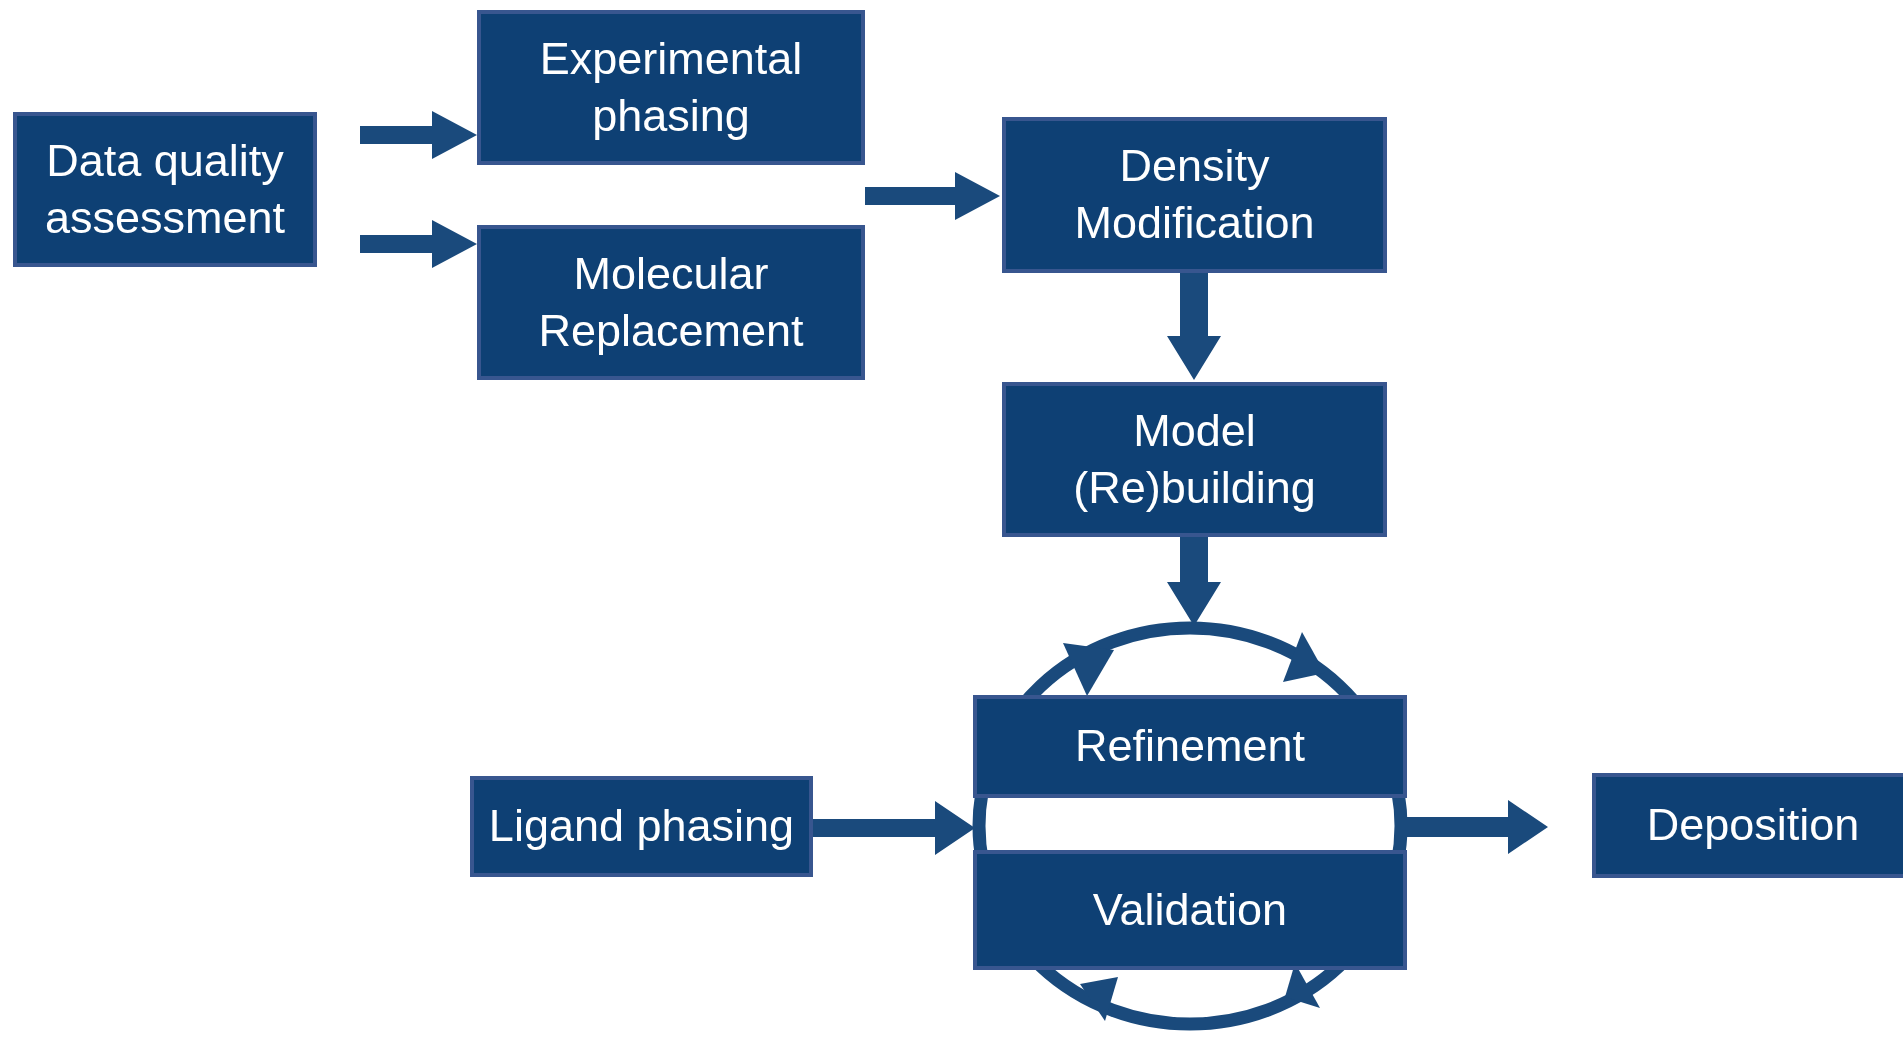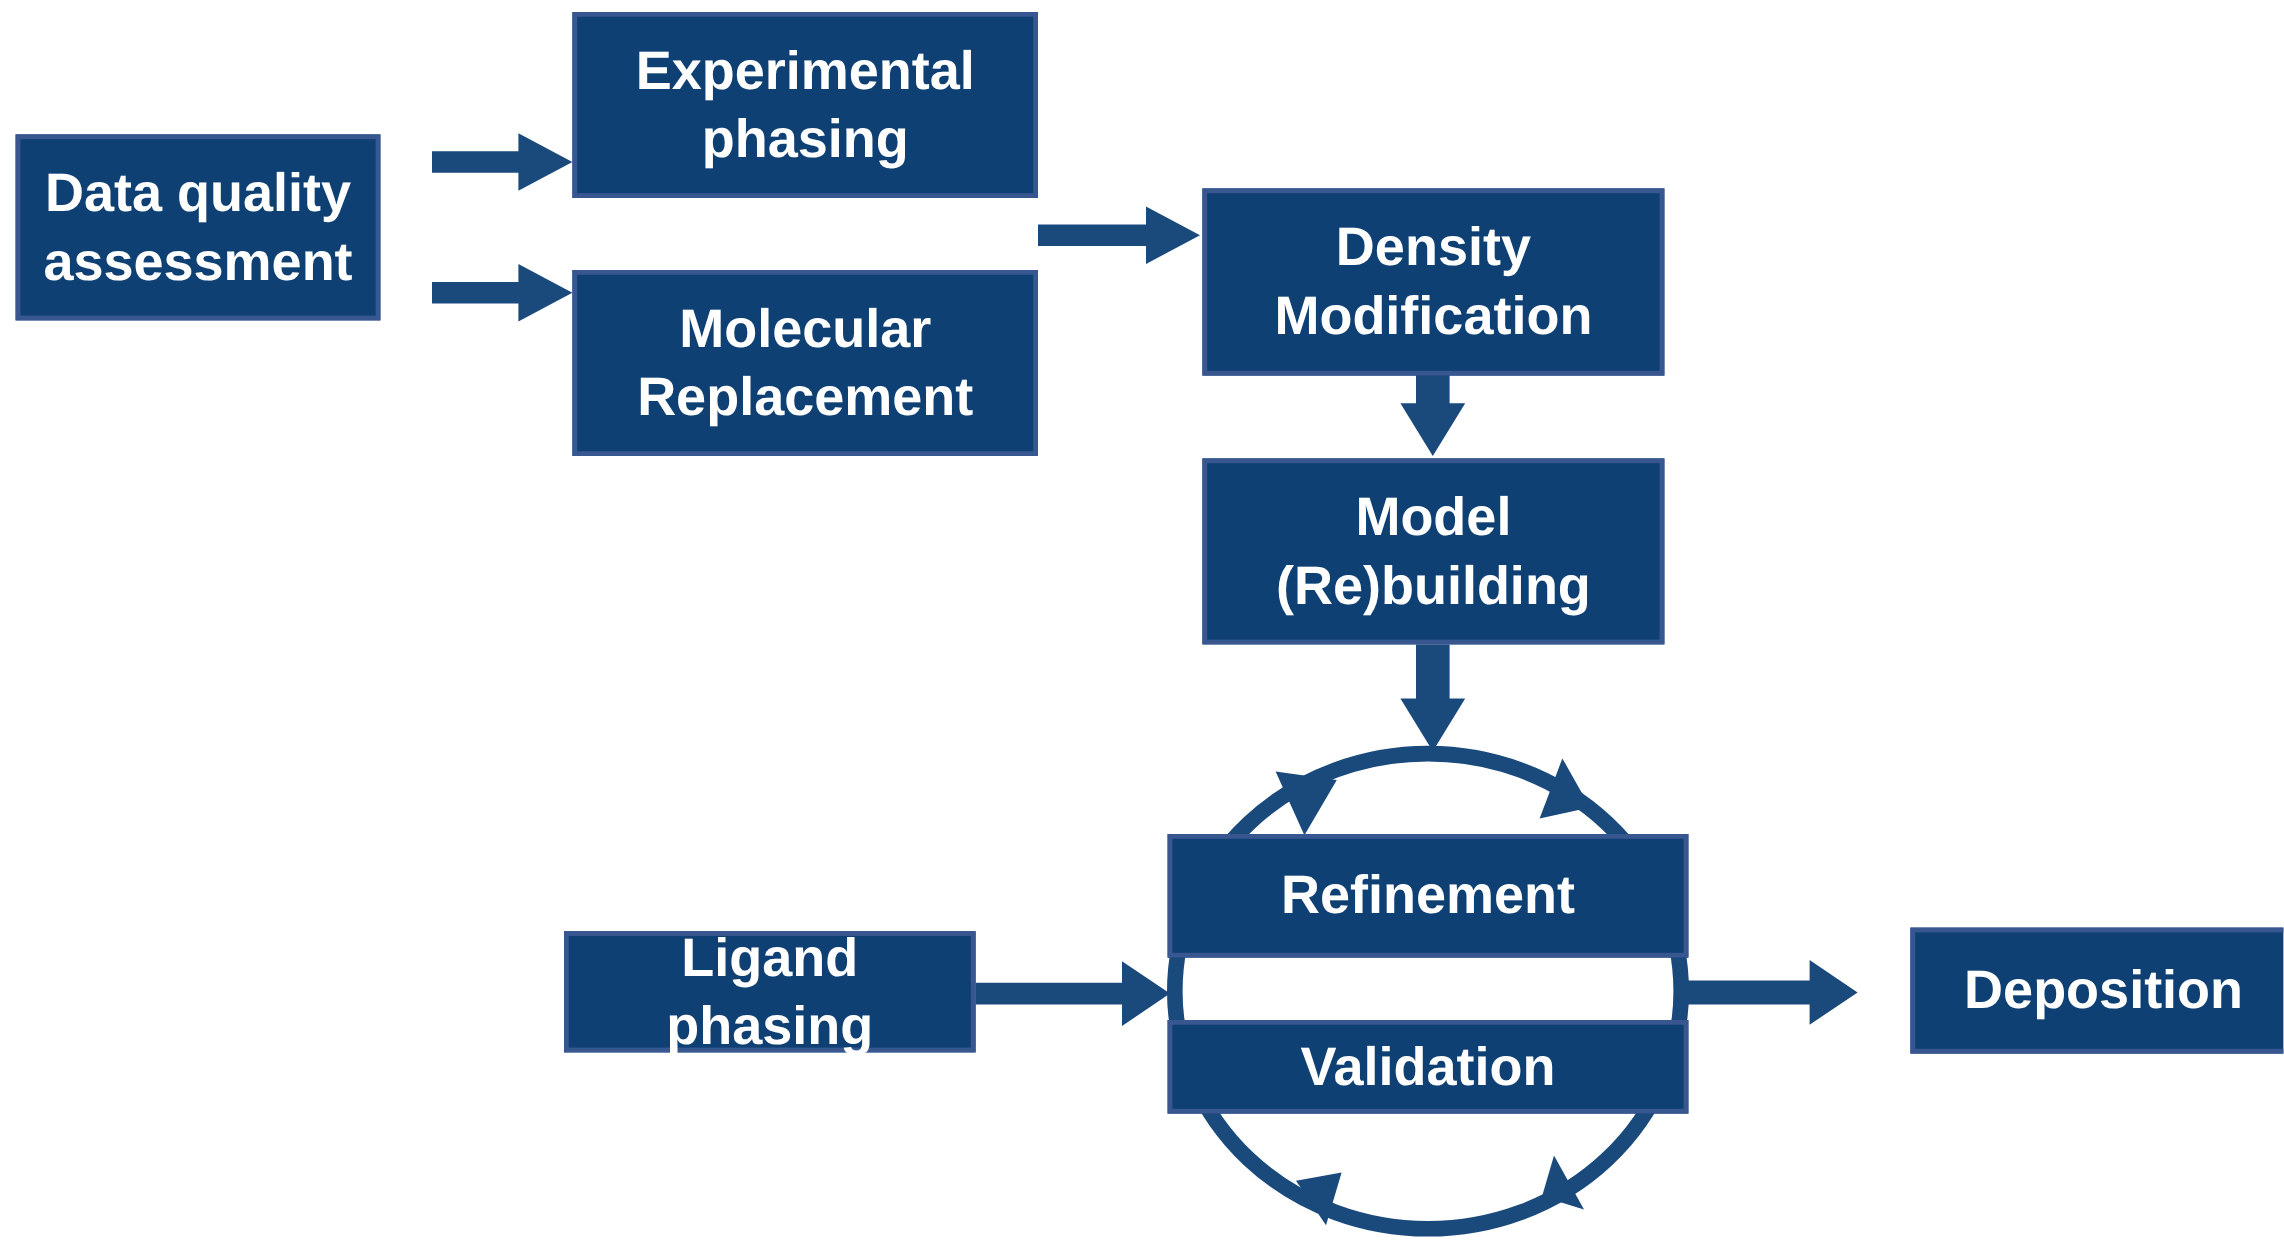--- a/index.html
+++ b/index.html
@@ -22,29 +22,28 @@
   .cycle-ring{fill:none;stroke:var(--arrow);stroke-width:13px;}
   .node{
     position:absolute;box-sizing:border-box;
     background:var(--box-fill);
     border:4px solid var(--box-border);
     color:var(--text);
     display:flex;align-items:center;justify-content:center;
     text-align:center;
     font-size:45px;line-height:1.26;
     padding:0 12px;
-    font-weight:bold;
   }
   #n-dqa{left:13px;top:112px;width:304px;height:155px;}
   #n-exp{left:477px;top:10px;width:388px;height:155px;}
   #n-mol{left:477px;top:225px;width:388px;height:155px;}
-  #n-den{left:1002px;top:117px;width:385px;height:156px;margin-top:40px;}
+  #n-den{left:1002px;top:117px;width:385px;height:156px;}
   #n-mod{left:1002px;top:382px;width:385px;height:155px;}
   #n-ref{left:973px;top:695px;width:434px;height:103px;text-align:center;}
-  #n-val{left:973px;top:850px;width:434px;height:78px;}
+  #n-val{left:973px;top:850px;width:434px;height:120px;}
   #n-lig{left:470px;top:776px;width:343px;height:101px;}
   #n-dep{left:1548px;top:773px;width:322px;height:105px;margin-left:44px;}
 </style>
 </head>
 <body>
 
 <div id="canvas">
 
   <svg id="connector-layer" viewBox="0 0 1903 1043" xmlns="http://www.w3.org/2000/svg">
 

